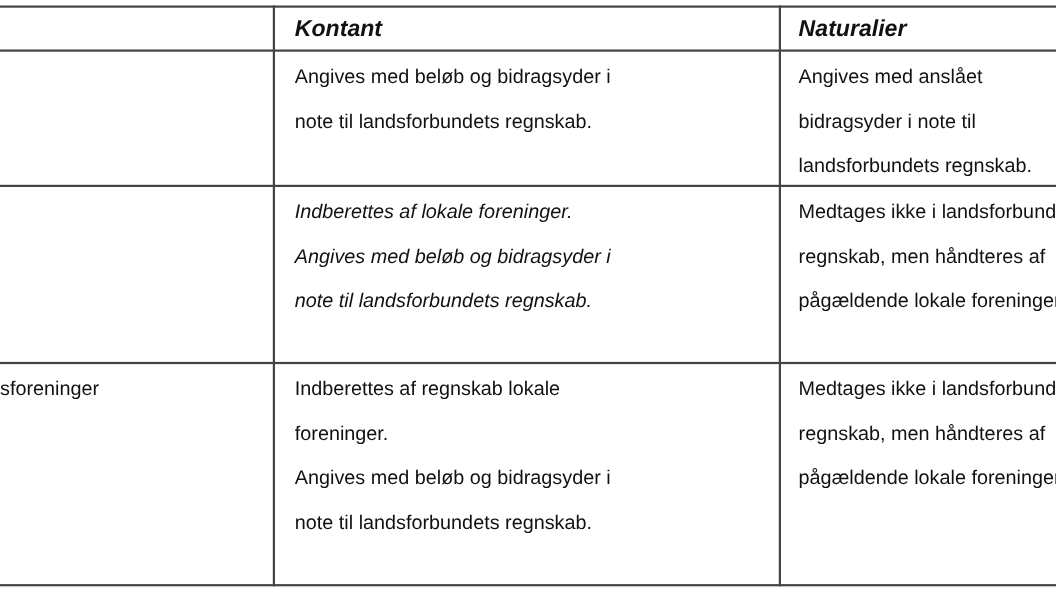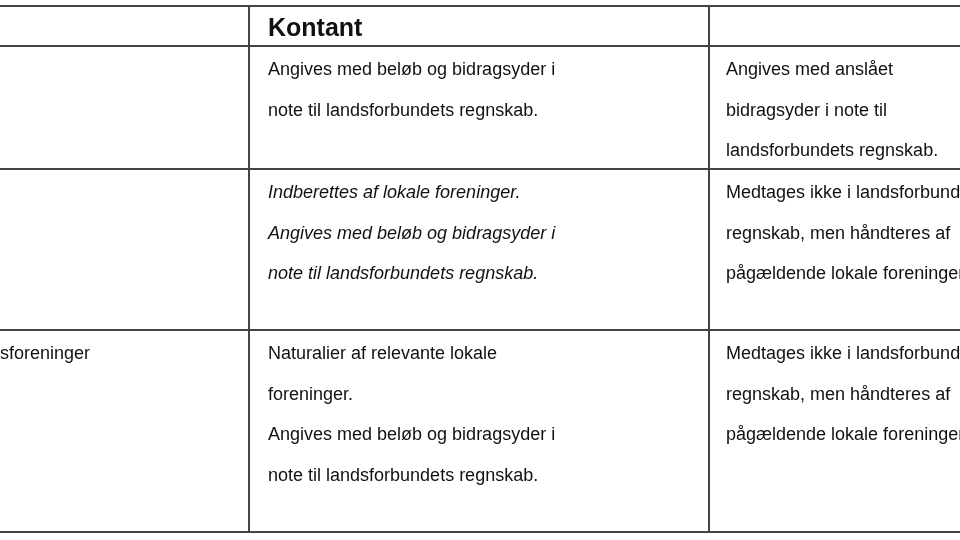--- a/index.html
+++ b/index.html
@@ -2,54 +2,55 @@
 <html><head>
 <meta charset="utf-8">
 <style>
   html, body { margin: 0; padding: 0; background: #ffffff; }
   body { width: 960px; height: 540px; overflow: hidden; position: relative;
          font-family: "Liberation Sans", "DejaVu Sans", sans-serif; color: #111; }
   .tbl { position: absolute; left: -10px; top: 5px; width: 1000px; height: 528px; }
   .hline { position: absolute; left: 0; width: 1000px; height: 2px; background: #444; }
   .vline { position: absolute; width: 2px; background: #444; }
   .cell { position: absolute; font-size: 18px; line-height: 40.5px; white-space: pre; }
-  .head { font-weight: bold; font-size: 25px; line-height: 40px; }
+  .head { font-weight: bold; font-size: 21px; line-height: 40px; font-style: italic; }
 </style>
 </head>
 <body>
 
 <div class="tbl">
 
   <div class="hline" style="top:0px;"></div>
   <div class="hline" style="top:40px;"></div>
   <div class="hline" style="top:163px;"></div>
   <div class="hline" style="top:324px;"></div>
   <div class="hline" style="top:526px;"></div>
 
   <div class="vline" style="left:258px; top:0; height:528px;"></div>
   <div class="vline" style="left:718px; top:0; height:528px;"></div>
 
   <div class="cell head" style="left:10px; top:2px;"></div>
   <div class="cell head" style="left:278px; top:2px;">Kontant</div>
+  <div class="cell head" style="left:736px; top:2px;">Naturalier</div>
 
   <div class="cell" style="left:0px; top:44px;"></div>
   <div class="cell" style="left:278px; top:44px;">Angives med beløb og bidragsyder i
 note til landsforbundets regnskab.</div>
   <div class="cell" style="left:736px; top:44px;">Angives med anslået
 bidragsyder i note til
 landsforbundets regnskab.</div>
 
   <div class="cell" style="left:278px; top:167px;font-style:italic;">Indberettes af lokale foreninger.
 Angives med beløb og bidragsyder i
 note til landsforbundets regnskab.</div>
   <div class="cell" style="left:736px; top:167px;">Medtages ikke i landsforbundets
 regnskab, men håndteres af
 pågældende lokale foreninger.</div>
 
   <div class="cell" style="left:0px; top:328px;">osforeninger</div>
-  <div class="cell" style="left:278px; top:328px;">Naturalier af relevante lokale
+  <div class="cell" style="left:278px; top:328px;">Indberettes af regnskab lokale
 foreninger.
 Angives med beløb og bidragsyder i
 note til landsforbundets regnskab.</div>
   <div class="cell" style="left:736px; top:328px;">Medtages ikke i landsforbundets
 regnskab, men håndteres af
 pågældende lokale foreninger.</div>
 </div>
 
 </body></html>

